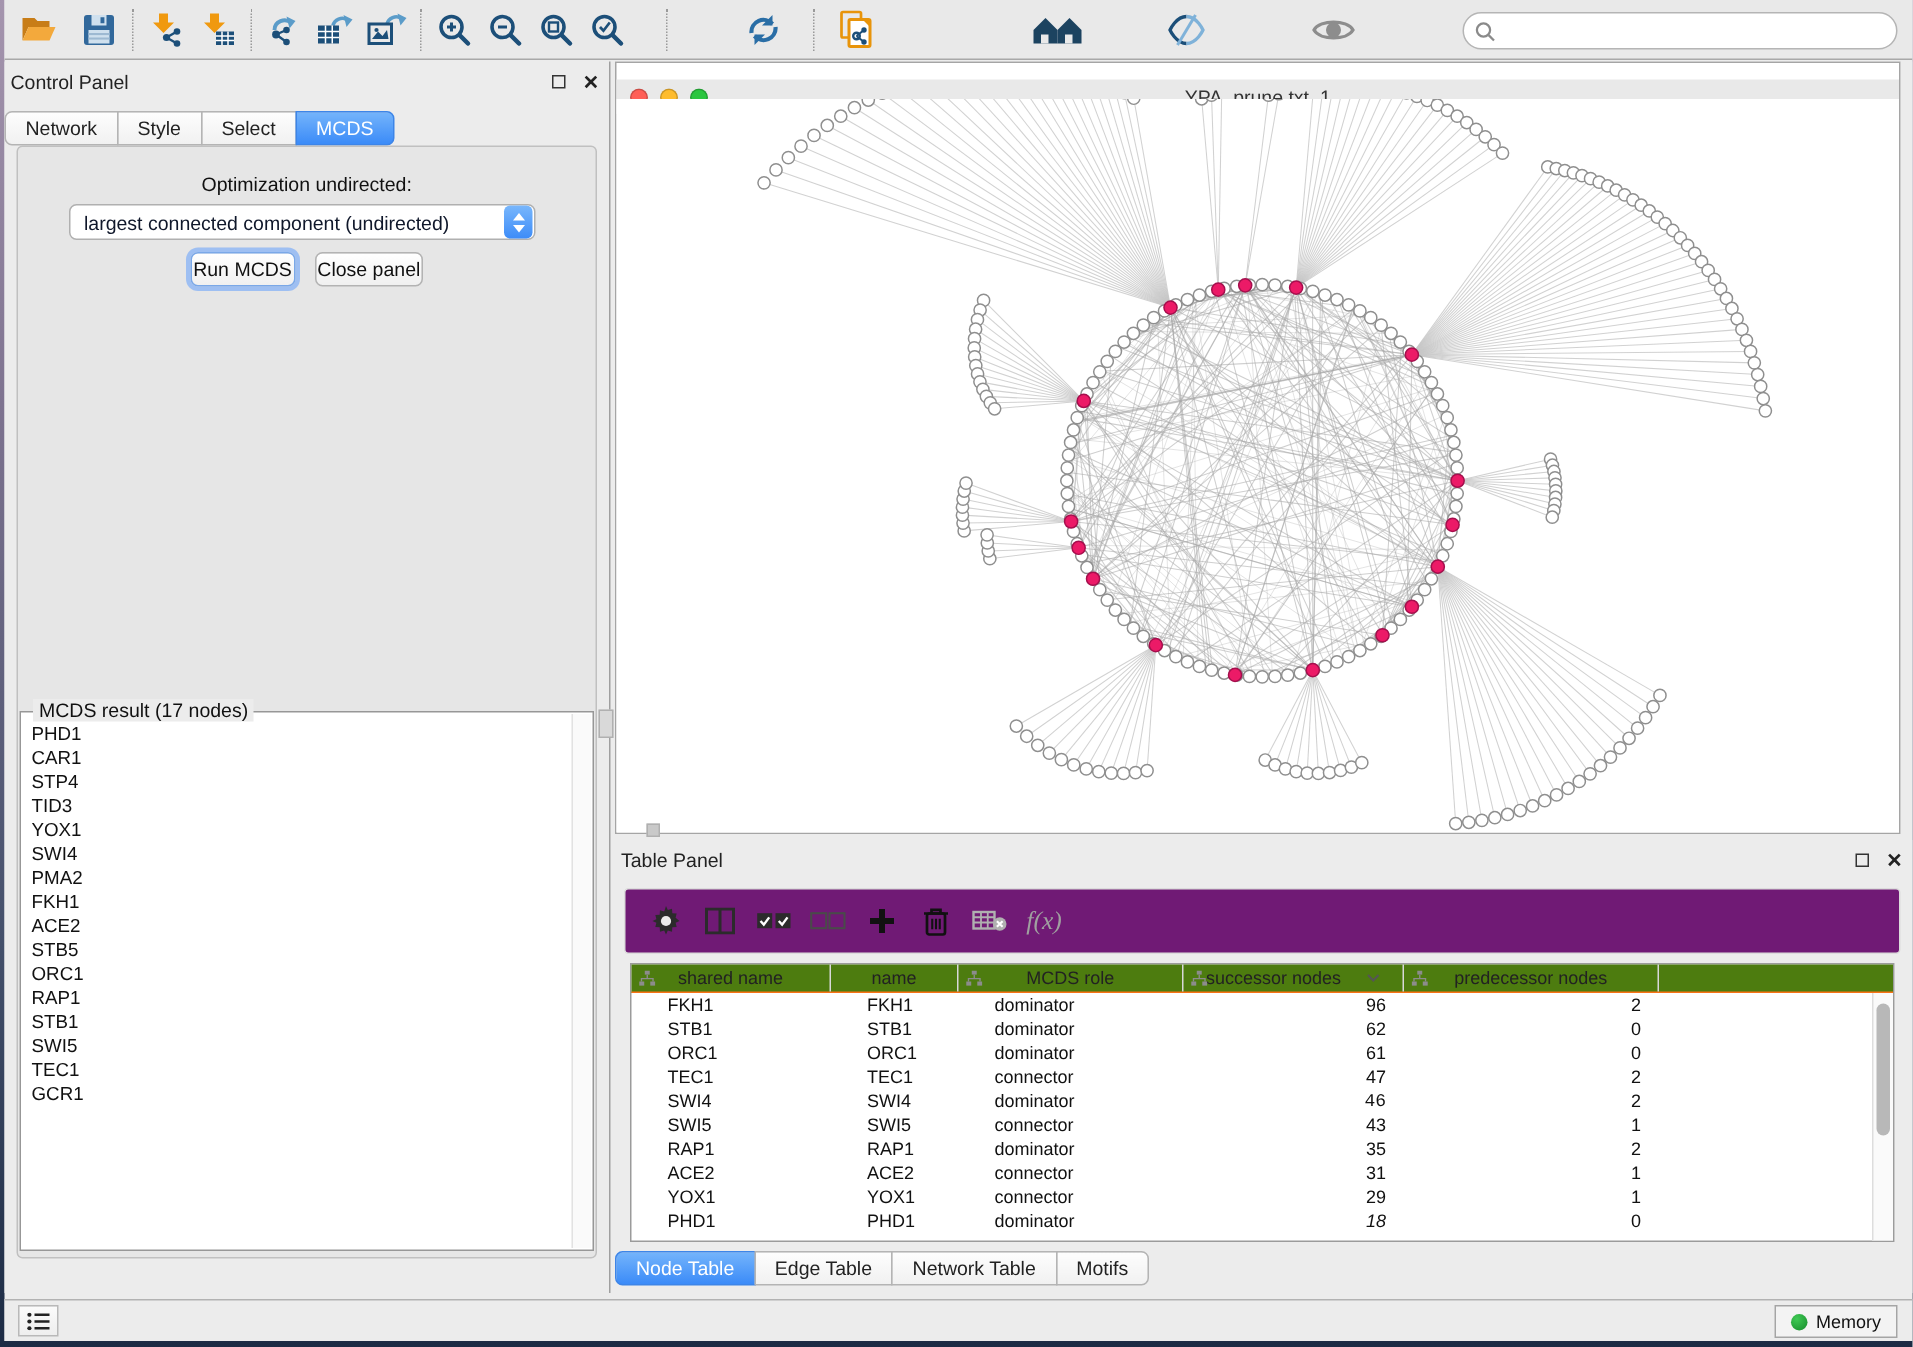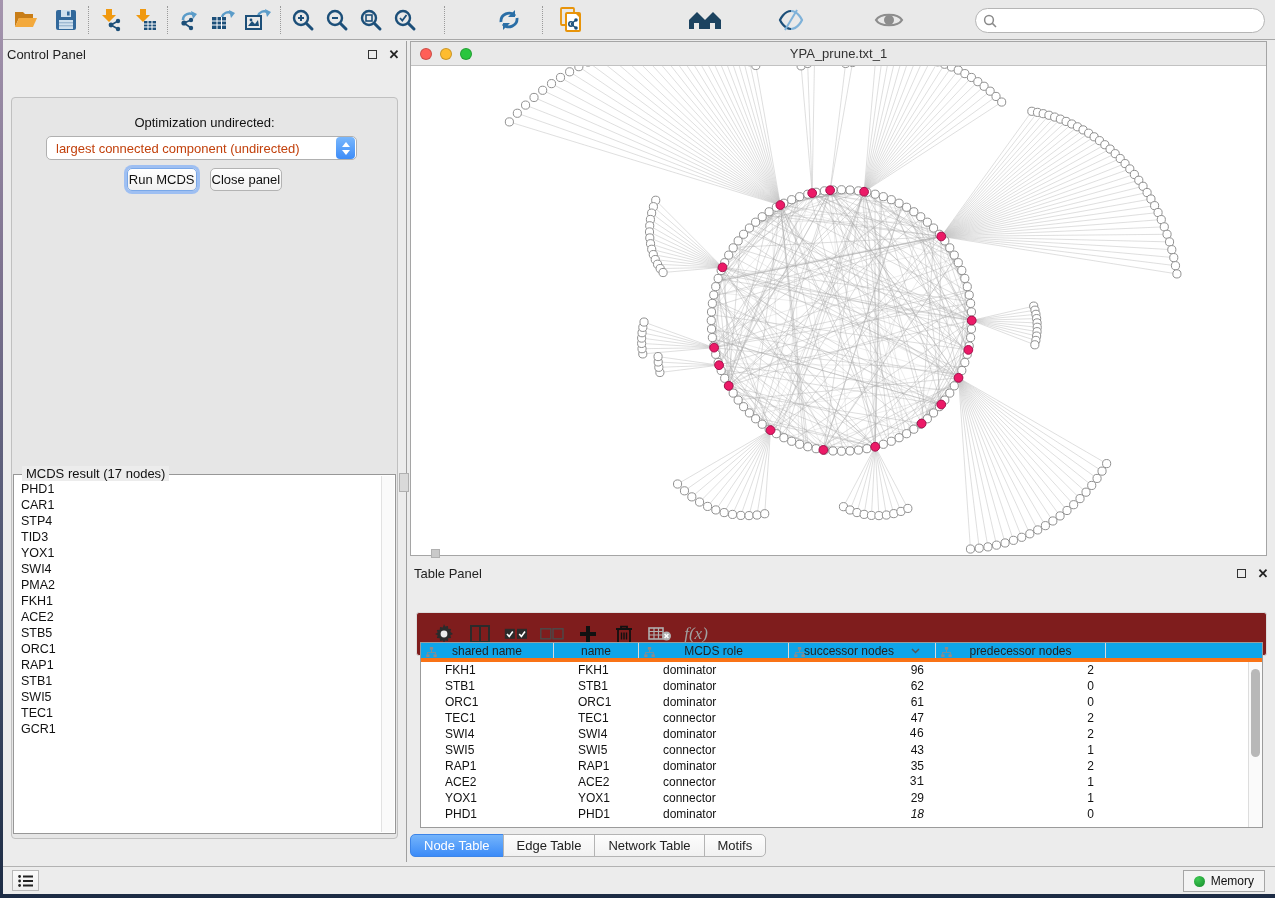--- a/index.html
+++ b/index.html
@@ -36,55 +36,55 @@
     border:1px solid #b4b4b4; margin-left:-1px; color:#222; }
   .seg .tab:first-child { border-radius:5px 0 0 5px; margin-left:0; }
   .seg .tab:last-child { border-radius:0 5px 5px 0; }
   .seg .tab.sel { background:linear-gradient(#74b4fb,#3b8bf8); border-color:#3d85e8; color:#fff; }
   .cp-tabs { position:absolute; top:33px; left:0; right:0; text-align:center; }
   .cp-body { position:absolute; left:8px; right:8px; top:56px; bottom:23px;
     background:#e6e6e6; border:1px solid #c0c0c0; border-radius:4px; }
   .opt-label { text-align:center; margin-top:17px; font-size:13px; color:#111; }
   .dropdown { position:absolute; left:34px; right:40px; top:38px; height:24px; background:#fff;
     border:1px solid #b0b0b0; border-radius:5px; display:flex; align-items:center; }
-  .dropdown .dval { flex:1; font-size:13px; padding-left:9px; color:#c2410c; white-space:nowrap; }
+  .dropdown .dval { flex:1; font-size:13px; padding-left:9px; color:#0f172a; white-space:nowrap; }
   .stepper { width:19px; height:22px; margin-right:1px; border-radius:4px;
     background:linear-gradient(#79b7fc,#3d8cf8); display:flex; flex-direction:column;
     align-items:center; justify-content:center; gap:3px; }
   .arr-up { width:0; height:0; border-left:4px solid transparent; border-right:4px solid transparent; border-bottom:5px solid #fff; }
   .arr-dn { width:0; height:0; border-left:4px solid transparent; border-right:4px solid transparent; border-top:5px solid #fff; }
   .btn-row { position:absolute; top:70px; left:0; right:0; display:flex; justify-content:center; gap:13px; }
   .mac-btn { padding:3px 1px; font-size:13px; color:#111; background:linear-gradient(#ffffff,#f0f0f0);
     border:1px solid #b3b3b3; border-radius:5px; font-family:"Liberation Sans", sans-serif; }
   .mac-btn.focus { box-shadow:0 0 0 3px rgba(110,165,250,0.6); border-color:#7aa8e8; }
   .groupbox { position:absolute; left:10px; right:10px; top:433px; bottom:28px;
     border:1px solid #979797; background:#fff; }
   .gb-legend { position:absolute; top:-9px; left:8px; background:#ececec; padding:0 4px; font-size:13px; color:#111; }
   .mcds-list { position:absolute; left:1px; right:14px; top:6px; bottom:1px; overflow:hidden; }
   .mcds-item { font-size:12.5px; line-height:16px; padding-left:6px; color:#111; }
   .vtrack { position:absolute; right:1px; top:1px; bottom:1px; width:13px; background:#fafafa; border-left:1px solid #e2e2e2; }
 
   
   .right-area { position:absolute; left:407px; top:41px; right:0; bottom:32px; background:#ececec; }
   .net-window { position:absolute; left:0; top:0; right:8px; height:515px; border:1px solid #a5a5a5; background:#fff; }
   .net-titlebar { height:24px; background:#e9e9e9; border-bottom:1px solid #c2c2c2; position:relative;
-    display:flex; align-items:center; justify-content:center; font-size:13px; color:#333; }
+    display:flex; align-items:center; justify-content:center; font-size:13px; color:#333;margin-top:11px; }
   .lights { position:absolute; left:9px; top:6px; display:flex; gap:8px; }
   .light { width:12px; height:12px; border-radius:50%; border:0.5px solid rgba(0,0,0,0.2); }
   .net-canvas { position:absolute; left:0; right:0; top:24px; bottom:0; background:#fff; overflow:hidden; }
   .net-canvas svg { display:block; }
 
   
   .table-panel { position:absolute; left:0; top:519px; right:0; bottom:0; background:#ececec; }
-  .tp-toolbar { position:absolute; left:6px; right:8px; top:32px; height:44px; background:#7f1d1d;
-    border:1px solid #dcdcdc; border-radius:3px; display:flex; align-items:center; padding-left:12px;margin-top:20px; }
+  .tp-toolbar { position:absolute; left:6px; right:8px; top:32px; height:44px; background:#701a75;
+    border:1px solid #dcdcdc; border-radius:3px; display:flex; align-items:center; padding-left:12px; }
   .tpi { width:30px; height:30px; display:flex; align-items:center; justify-content:center; margin-right:6px; }
   .fx { font-family:"Liberation Serif", serif; font-style:italic; font-size:17px; color:#a0a0a0; }
   .tbl-wrap { position:absolute; left:10px; right:12px; top:82px; bottom:34px; background:#fff; border:1px solid #9b9b9b; }
-  .thead { display:flex; height:19px; background:#0ea5e9; border-bottom:4px solid #f97316; }
+  .thead { display:flex; height:19px; background:#4d7c0f; border-bottom:1px solid #f97316; }
   .th { position:relative; display:flex; align-items:center; justify-content:center; font-size:12px;
     color:#222; border-right:1px solid #d8d8d8; flex:none; }
   .th .hic { position:absolute; left:5px; top:4px; }
   .th .hsort { margin-left:5px; display:flex; }
   .th.fill { flex:1; border-right:none; }
   .tbody { position:absolute; left:0; right:14px; top:19px; bottom:0; overflow:hidden; }
   .trow { display:flex; height:16px; }
   .td { font-size:12px; color:#111; flex:none; white-space:nowrap; overflow:hidden; line-height:16px; }
   .td.left { padding-left:24px; }
   .td.right { text-align:right; padding-right:12px; }
@@ -254,20 +254,26 @@
 
   <div class="control-panel">
     <div class="panel-head">
       <span class="ph-title">Control Panel</span>
       <span class="ph-btn">
           <span class="float-sq"></span>
         </span>
       <span class="ph-btn">
           <span class="close-x">✕</span>
         </span>
+    </div>
+    <div class="cp-tabs seg">
+      <span class="tab">Network</span>
+      <span class="tab">Style</span>
+      <span class="tab">Select</span>
+      <span class="tab sel">MCDS</span>
     </div>
     <div class="cp-body">
       <div class="opt-label">Optimization undirected:</div>
       <div class="dropdown">
         <span class="dval">largest connected component (undirected)</span>
         <span class="stepper">
             <span class="arr-up"></span>
             <span class="arr-dn"></span>
           </span>
       </div>
@@ -1227,21 +1233,21 @@
               <div class="td left" style="width: 85px;">RAP1</div>
               <div class="td left" style="width: 150px;">dominator</div>
               <div class="td right" style="width: 147px;">35</div>
               <div class="td right" style="width: 170px;">2</div>
               <div class="td fill"></div>
             </div>
             <div class="trow">
               <div class="td left" style="width: 133px;">ACE2</div>
               <div class="td left" style="width: 85px;">ACE2</div>
               <div class="td left" style="width: 150px;">connector</div>
-              <div class="td right" style="width: 147px; font-family: Liberation Mono, monospace;">31</div>
+              <div class="td right" style="width: 147px;">31</div>
               <div class="td right" style="width: 170px;">1</div>
               <div class="td fill"></div>
             </div>
             <div class="trow">
               <div class="td left" style="width: 133px;">YOX1</div>
               <div class="td left" style="width: 85px;">YOX1</div>
               <div class="td left" style="width: 150px;">connector</div>
               <div class="td right" style="width: 147px;">29</div>
               <div class="td right" style="width: 170px;">1</div>
               <div class="td fill"></div>

